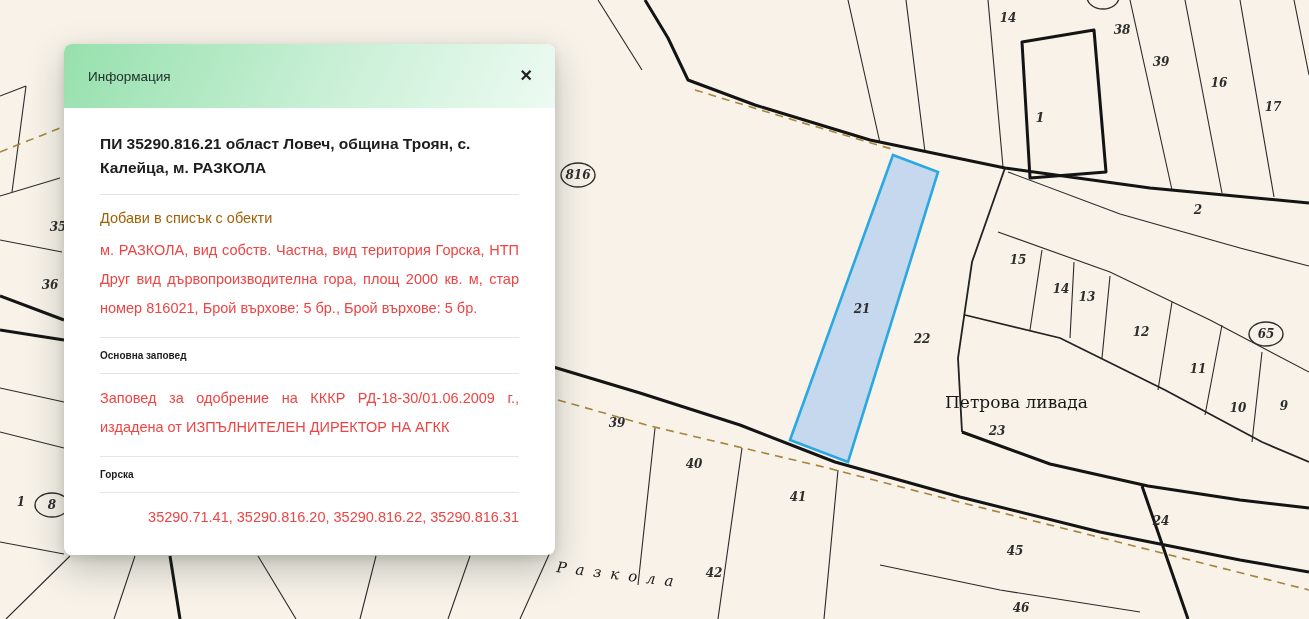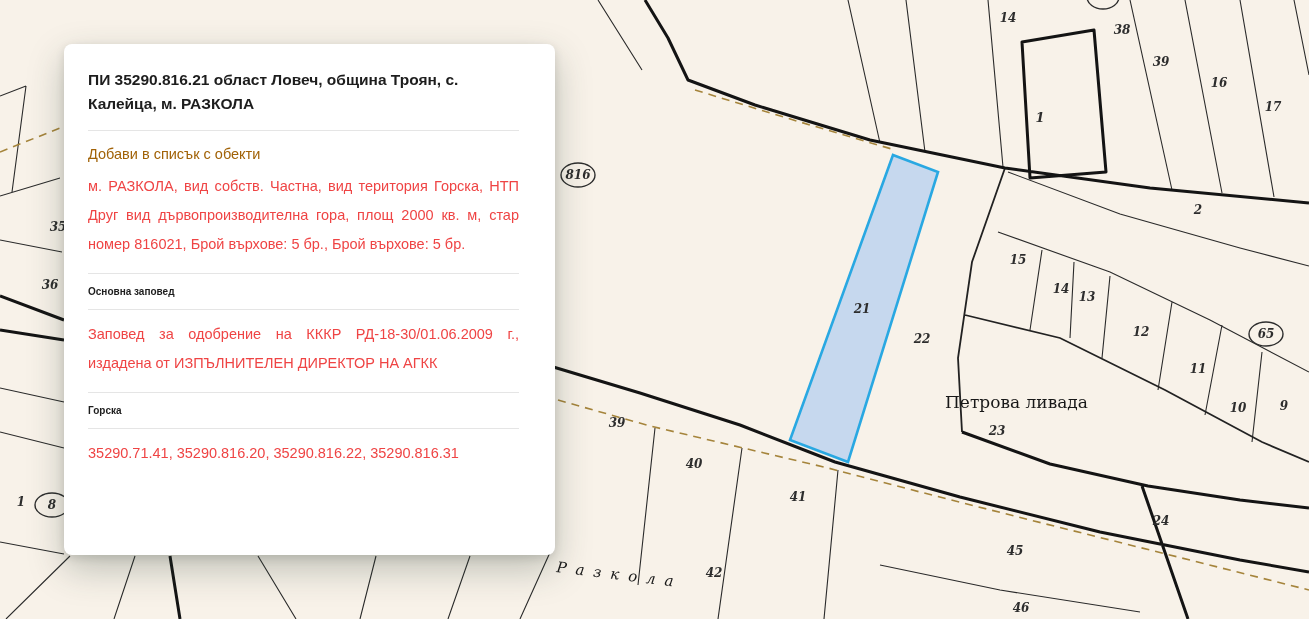--- a/index.html
+++ b/index.html
@@ -14,26 +14,26 @@
   .circled ellipse{fill:none;stroke:#2d2d2d;stroke-width:1.4;}
   .circled-partial{fill:none;stroke:#2d2d2d;stroke-width:1.4;}
   .place{font-family:"DejaVu Serif",serif;fill:#181818;}
   #highlight{fill-opacity:0.72;stroke-width:2.6;stroke-linejoin:miter;}
   .popup{position:absolute;left:64px;top:44px;width:491px;height:511px;background:#fff;border-radius:8px;
          box-shadow:0 14px 36px rgba(40,60,50,.28),0 3px 10px rgba(0,0,0,.12);overflow:hidden;}
   .popup-header{height:64px;display:flex;align-items:center;justify-content:space-between;padding:0 22px 0 24px;
          background:linear-gradient(115deg,#96e0ad 0%,#c9f0d6 55%,#edfaf2 100%);}
   .popup-title{font-size:13.5px;color:#203229;}
   .close-btn{border:none;background:none;font-size:16px;font-weight:700;color:#222;cursor:pointer;line-height:1;}
-  .popup-body{padding:24px 36px 20px 24px;}
+  .popup-body{padding:24px 36px 20px 36px;}
   .obj-title{font-size:15.5px;font-weight:700;color:#1d1d1d;line-height:1.55;padding-bottom:14px;border-bottom:1px solid #e5e5e5;}
   .add-link{display:inline-block;margin:15px 0 2px;font-size:14.5px;color:#a16207;text-decoration:none;cursor:pointer;}
   .desc{font-size:14.5px;line-height:2.0;color:#ef4444;text-align:justify;margin:8px 0 14px;}
   .section-head{font-size:10px;font-weight:700;color:#1d1d1d;padding:12px 0;border-top:1px solid #e5e5e5;border-bottom:1px solid #e5e5e5;margin-bottom:10px;}
-  .neighbors{text-align:left;margin-bottom:0;}
+  .neighbors{text-align:right;margin-bottom:0;}
 </style>
 </head>
 <body>
 
 <svg id="map" viewBox="0 0 1309 619" xmlns="http://www.w3.org/2000/svg">
   <rect x="0" y="0" width="1309" height="619" fill="#f8f2e9"></rect>
 
   <g>
     <path class="thin" d="
       M 848,0 L 880,143
@@ -138,20 +138,24 @@
       <g class="circled">
         <ellipse cx="52" cy="505" rx="17" ry="12"></ellipse>
         <text x="52" y="509" class="parcel-num" font-size="12">8</text>
       </g>
       <text x="945" y="408" class="place" font-size="17">Петрова ливада</text>
       <text x="556" y="572" class="place" font-size="15" font-style="italic" letter-spacing="9" transform="rotate(7 556 572)">Разкола</text>
     </g>
 </svg>
 
 <div class="popup">
+  <div class="popup-header">
+    <span class="popup-title">Информация</span>
+    <button class="close-btn">✕</button>
+  </div>
   <div class="popup-body">
     <div class="obj-title">ПИ 35290.816.21 област Ловеч, община Троян, с. Калейца, м. РАЗКОЛА</div>
     <a class="add-link">Добави в списък с обекти</a>
     <p class="desc">м. РАЗКОЛА, вид собств. Частна, вид територия Горска, НТП Друг вид дървопроизводителна гора, площ 2000 кв. м, стар номер 816021, Брой върхове: 5 бр., Брой върхове: 5 бр.</p>
     <div class="section-head">Основна заповед</div>
     <p class="desc">Заповед за одобрение на КККР РД-18-30/01.06.2009 г., издадена от ИЗПЪЛНИТЕЛЕН ДИРЕКТОР НА АГКК</p>
     <div class="section-head">Горска</div>
     <p class="desc neighbors">35290.71.41, 35290.816.20, 35290.816.22, 35290.816.31</p>
   </div>
 </div>

